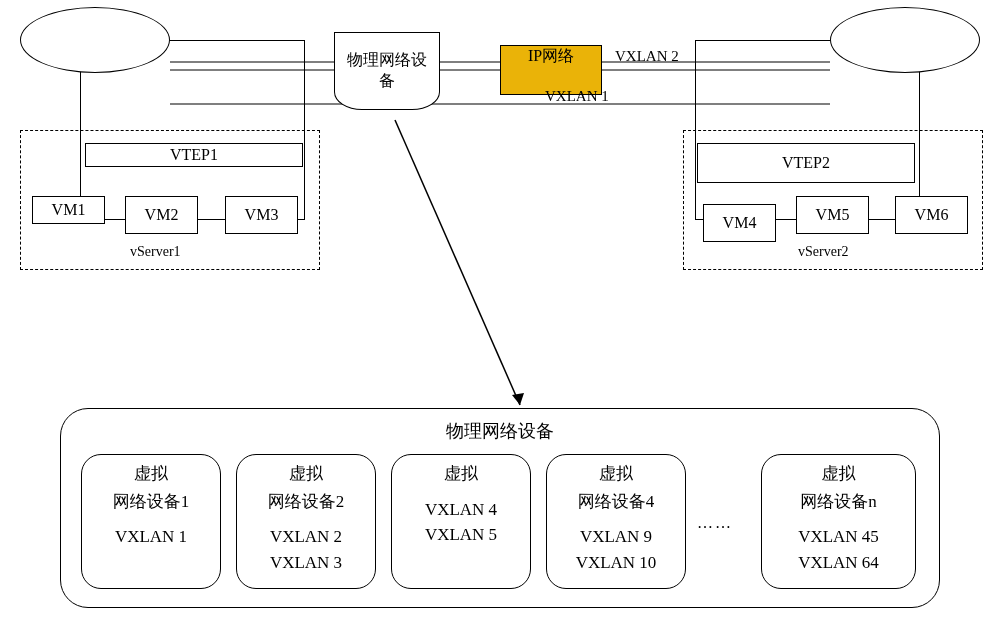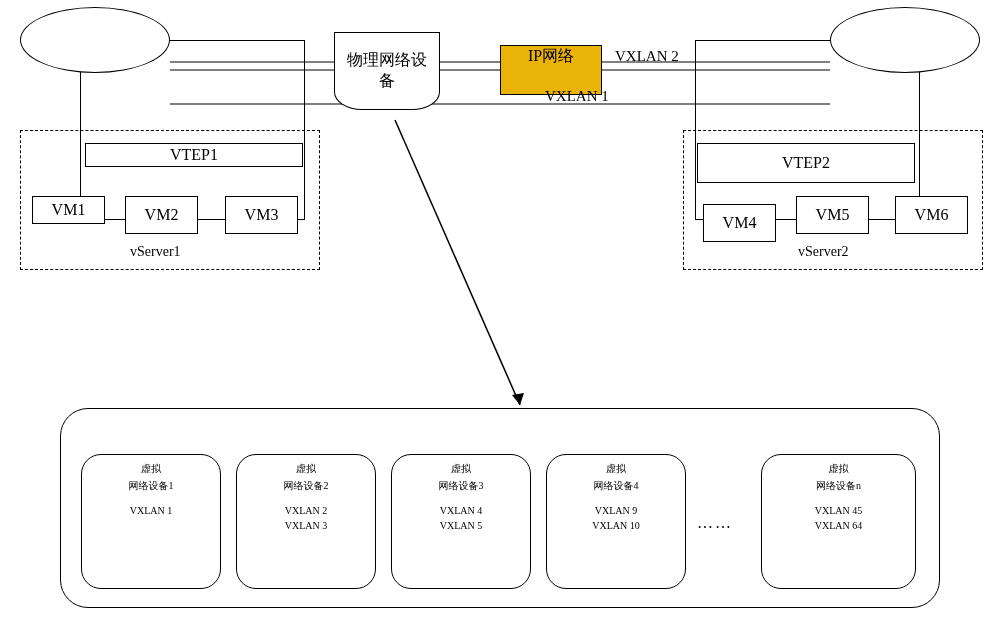--- a/index.html
+++ b/index.html
@@ -54,21 +54,21 @@
   .vserver-label { font-size: 14px; }
   .big-phys {
     border: 1.5px solid #000;
     border-radius: 28px;
   }
   .big-phys-title { font-size: 18px; }
   .vdev {
     border: 1.5px solid #000;
     border-radius: 20px;
     text-align: center;
-    font-size: 10px;
+    font-size: 17px;
     line-height: 1.5;
     padding-top: 6px;
   }
   .vdev .title { margin-bottom: 2px; }
   .dots { font-size: 16px; letter-spacing: 2px; }
   .conn-label { font-size: 15px; }
   svg { position: absolute; top:0; left:0; pointer-events:none; }
 </style>
 </head>
 <body>
@@ -147,39 +147,39 @@
   <span>VM5</span>
 </div>
 <div class="abs box vm" style="left:895px; top:196px; width:73px; height:38px;">
   <span>VM6</span>
 </div>
 <div class="abs vserver-label" style="left:798px; top:244px;">vServer2</div>
 
 <div class="abs" style="left:695px; top:40px; width:225px; height:180px; border:1.5px solid #000; background:transparent; z-index:-1;"></div>
 
 <div class="abs big-phys" style="left:60px; top:408px; width:880px; height:200px;">
+  <div class="abs big-phys-title" style="left:0; right:0; top:10px; text-align:center;">物理网络设备</div>
 
   <div class="abs vdev" style="left:20px; top:45px; width:140px; height:135px;">
     <div class="title">虚拟</div>
     <div class="title">网络设备1</div>
     <div style="height:8px;"></div>
     <div>VXLAN 1</div>
   </div>
 
   <div class="abs vdev" style="left:175px; top:45px; width:140px; height:135px;">
     <div class="title">虚拟</div>
     <div class="title">网络设备2</div>
     <div style="height:8px;"></div>
     <div>VXLAN 2</div>
     <div>VXLAN 3</div>
   </div>
 
   <div class="abs vdev" style="left:330px; top:45px; width:140px; height:135px;">
     <div class="title">虚拟</div>
-    <div class="title">网络设备3</div>
     <div style="height:8px;"></div>
     <div>VXLAN 4</div>
     <div>VXLAN 5</div>
   </div>
 
   <div class="abs vdev" style="left:485px; top:45px; width:140px; height:135px;">
     <div class="title">虚拟</div>
     <div class="title">网络设备4</div>
     <div style="height:8px;"></div>
     <div>VXLAN 9</div>

